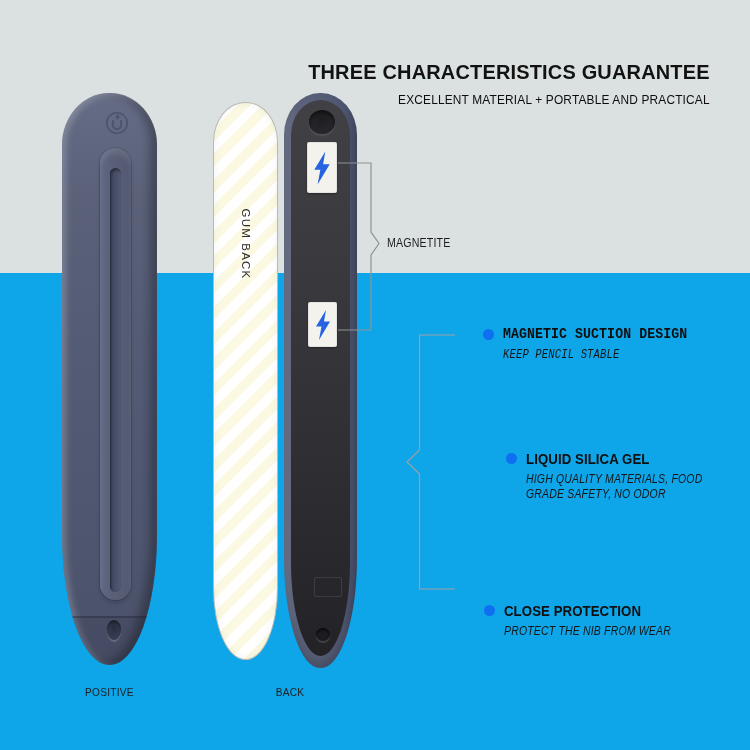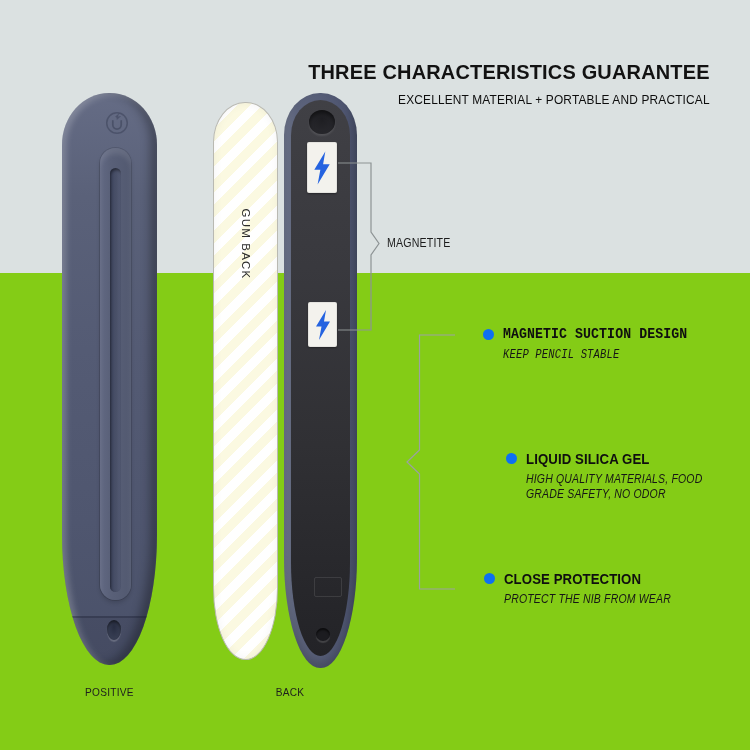--- a/index.html
+++ b/index.html
@@ -1,18 +1,18 @@
 <!DOCTYPE html>
 <html><head>
 <meta charset="utf-8">
 <style>
   html,body{margin:0;padding:0;background:#ffffff;}
   .canvas{
     position:relative;width:750px;height:750px;overflow:hidden;
-    background:#84cc16;font-family:"Liberation Sans",sans-serif;
+    background:#0ea5e9;font-family:"Liberation Sans",sans-serif;
     -webkit-font-smoothing:antialiased;
   }
   .band{position:absolute;left:0;top:0;width:750px;height:273px;background:#dbe1e1;}
 
   
   .header{position:absolute;top:60px;right:40px;text-align:right;color:#141414;}
   .title{font-size:21px;font-weight:bold;letter-spacing:.2px;line-height:24px;
          transform:scaleX(.95);transform-origin:right center;white-space:nowrap;color:#121212;}
   .subtitle{margin-top:8px;font-size:13.5px;font-weight:bold;letter-spacing:.2px;line-height:16px;
          transform:scaleX(.88);transform-origin:right center;white-space:nowrap;color:#0d0d0d;font-weight:normal;}
@@ -76,21 +76,21 @@
 
   
   .callouts{position:absolute;left:0;top:0;width:750px;height:750px;pointer-events:none;}
   .magnetite-label{position:absolute;left:387px;top:236px;font-size:12.5px;color:#1b1b1b;
     letter-spacing:.2px;transform:scaleX(.85);transform-origin:left center;white-space:nowrap;}
 
   
   .feature{position:absolute;display:flex;gap:9px;width:250px;}
   .f1{left:483px;top:326px;font-family:Liberation Mono, monospace;}
   .f2{left:506px;top:450px;}
-  .f3{left:484px;top:570px;}
+  .f3{left:484px;top:602px;}
   .dot{flex:0 0 auto;width:11px;height:11px;border-radius:50%;background:#0e70f1;margin-top:3px;}
   .ftext{min-width:0;}
   .ftitle{font-size:15px;font-weight:bold;color:#0f0f0f;line-height:17px;letter-spacing:.1px;
     transform:scaleX(.88);transform-origin:left top;white-space:nowrap;}
   .fdesc{margin-top:5px;font-size:12.5px;font-style:italic;color:#161616;line-height:14.5px;
     letter-spacing:.2px;transform:scaleX(.84);transform-origin:left top;white-space:pre-line;}
 </style>
 </head>
 <body>
 

